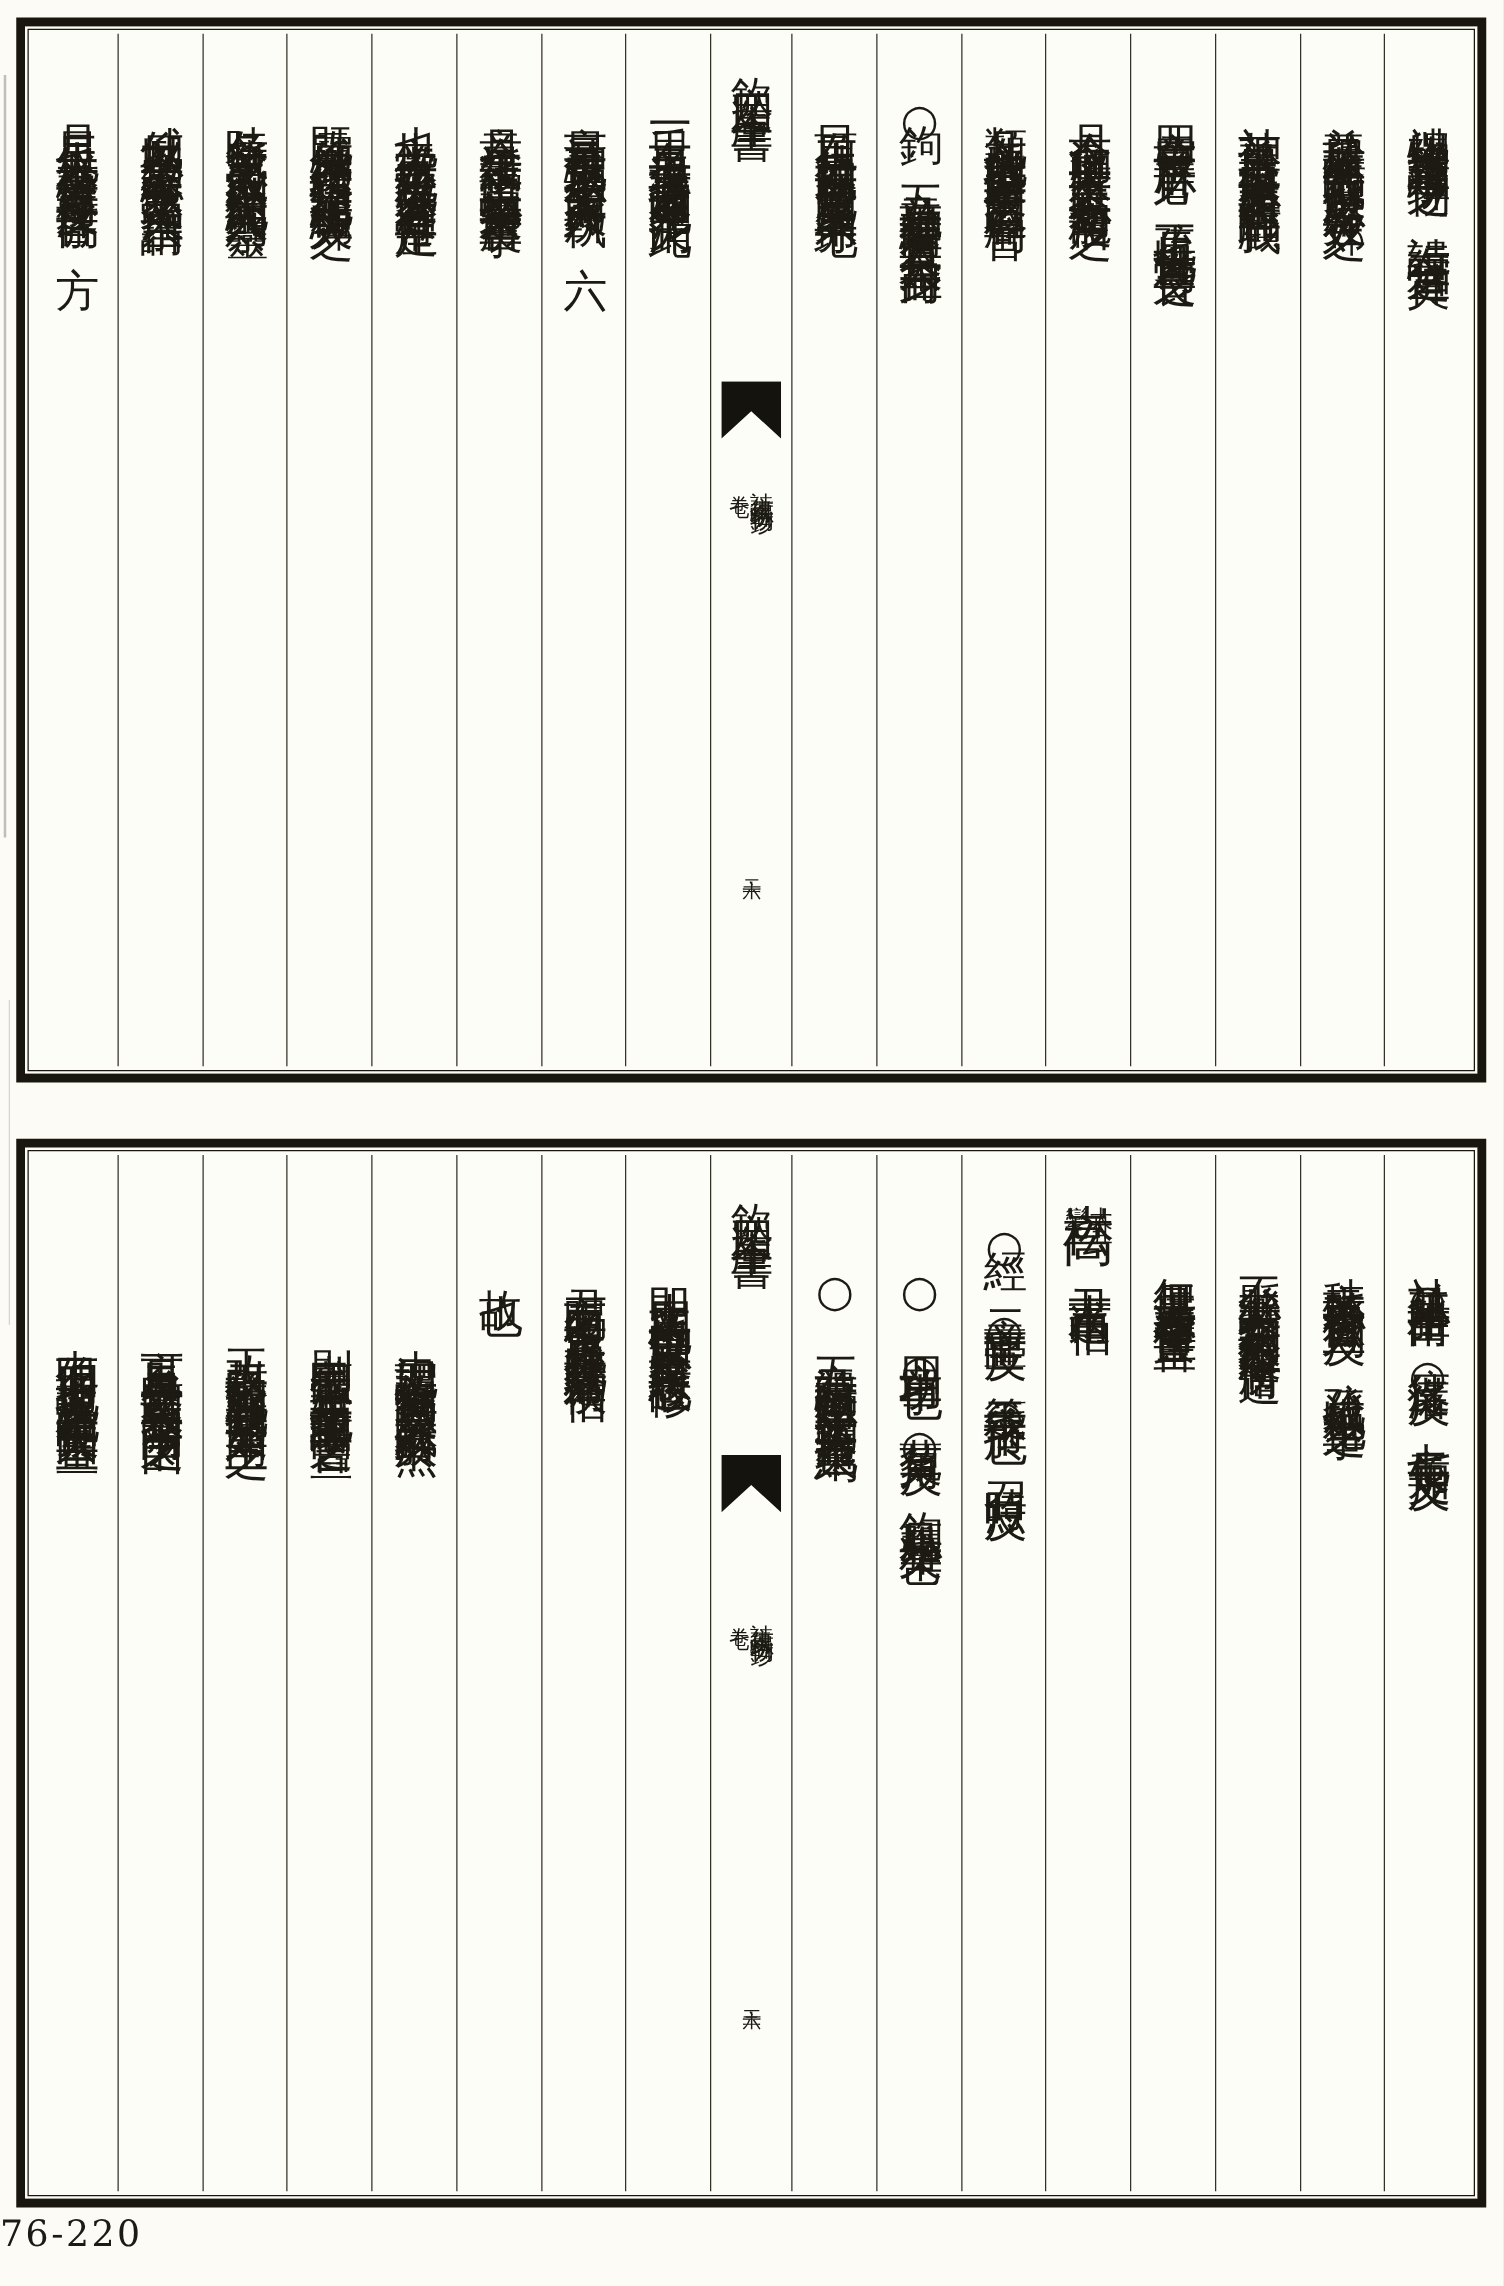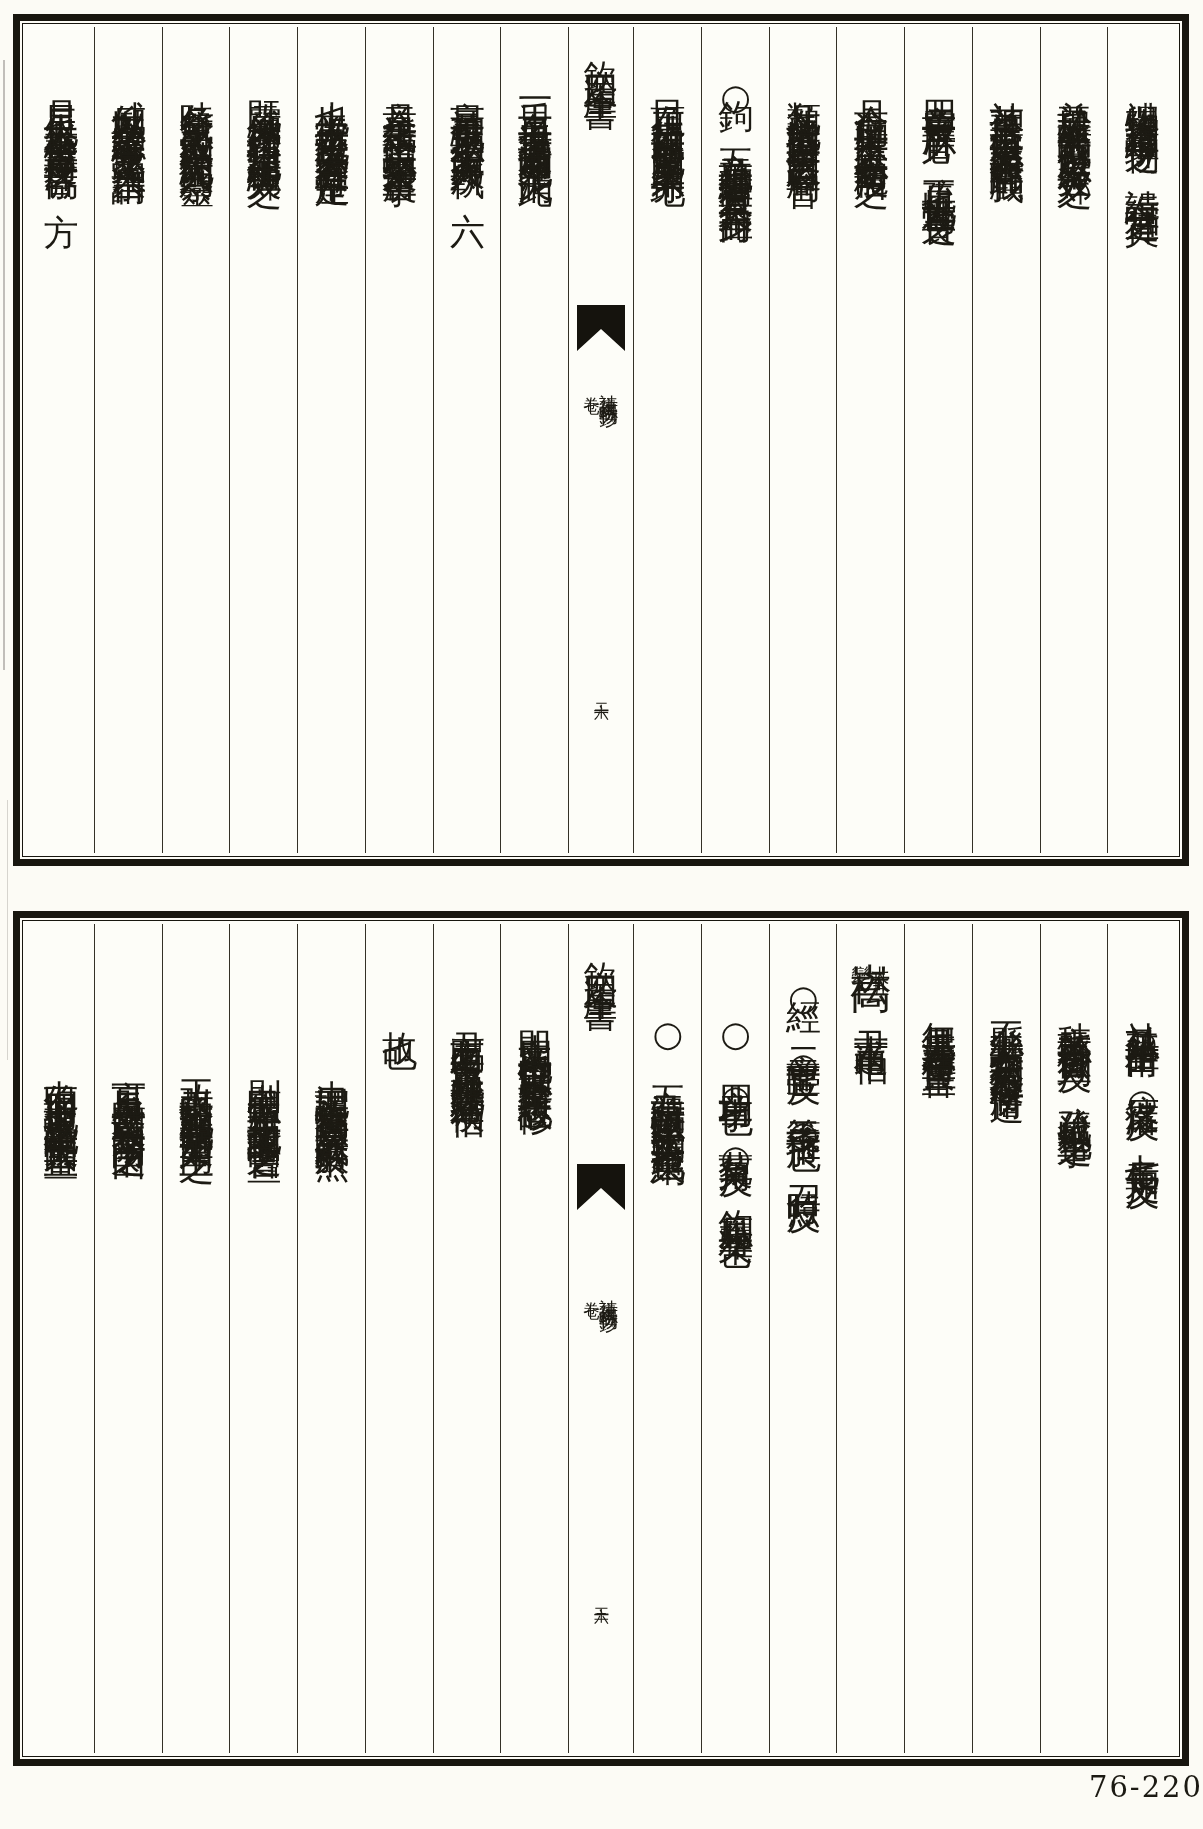--- a/index.html
+++ b/index.html
@@ -45,21 +45,21 @@
   .juan{font-size:16px;letter-spacing:2px;margin-top:5px;}
   .folio{font-size:15px;letter-spacing:0;}
   
   .stack{display:flex;flex-direction:column;align-items:center;box-sizing:border-box;}
   .seg-big{font-size:42px;letter-spacing:6px;}
   .seg-dbl{display:flex;flex-direction:row-reverse;margin-top:8px;}
   .seg-dbl .vt{font-size:19px;letter-spacing:7px;}
   .seg-text{font-size:35px;letter-spacing:4px;}
   .footer{
     position:absolute;top:1770px;left:0;width:100%;
-    text-align:right;font-size:29px;letter-spacing:2px;
+    text-align:left;font-size:29px;letter-spacing:2px;
     font-family:"DejaVu Serif","Liberation Serif",serif;
   }
   .artifact{position:absolute;background:#8f8d86;}
   .a1{left:3px;top:60px;width:2px;height:610px;opacity:.55;}
   .a2{left:7px;top:800px;width:1px;height:260px;opacity:.35;}
 </style>
 </head>
 <body>
 
 <div class="page">

